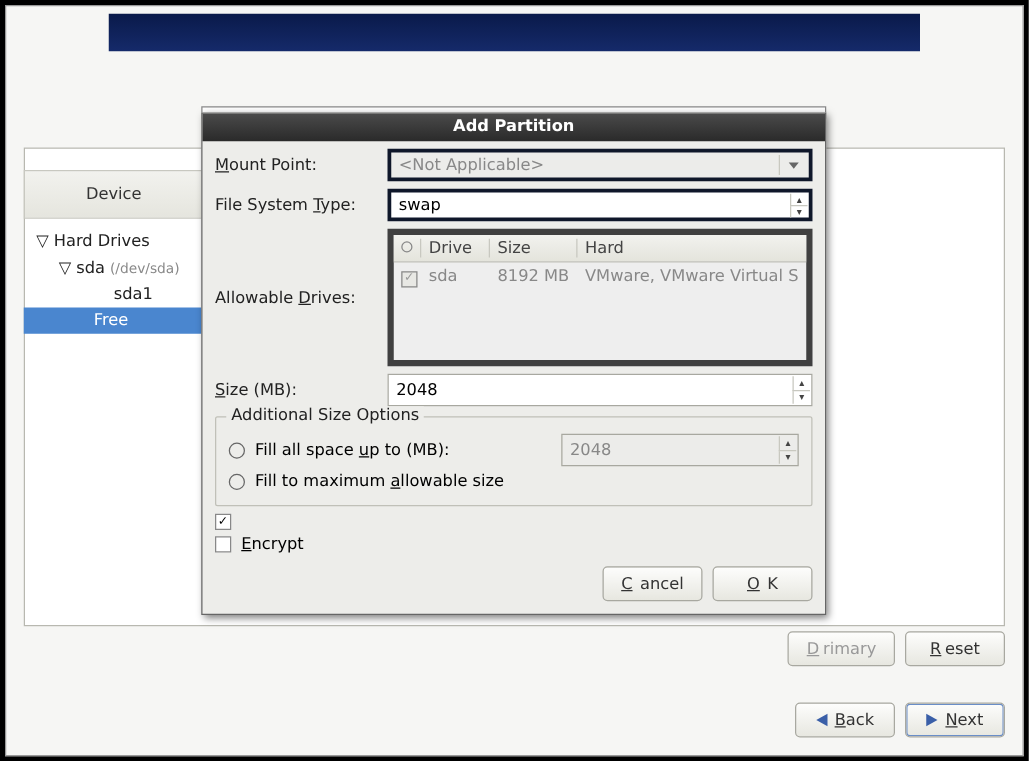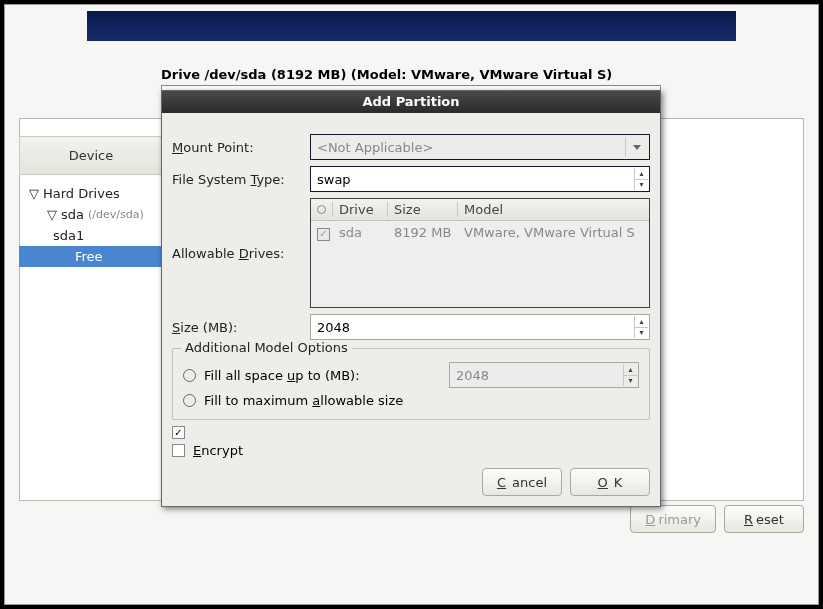--- a/index.html
+++ b/index.html
@@ -19,32 +19,32 @@
     .nav-btns { position: absolute; bottom: 14px; right: 14px; display:flex; gap:8px; }
     .btn { min-width: 80px; height: 28px; border: 1px solid #a8a8a0; border-radius: 4px; background: linear-gradient(#fdfdfc,#e7e7e0); color: #333; padding: 0 14px; display:inline-flex; align-items:center; justify-content:center; gap:6px; cursor:pointer; }
     .btn.disabled { color:#999; }
     .btn.focus { box-shadow: inset 0 0 0 1px #6a8ec8; }
     .arrow-left { width:0;height:0;border-top:5px solid transparent;border-bottom:5px solid transparent;border-right:9px solid #3a5fa8; }
     .arrow-right { width:0;height:0;border-top:5px solid transparent;border-bottom:5px solid transparent;border-left:9px solid #3a5fa8; }
 
     
     .dialog { position: absolute; top: 85px; left: 156px; width: 500px; background: #ededea; border: 1px solid #666; box-shadow: 2px 2px 6px rgba(0,0,0,.5); }
     .dlg-title { background: linear-gradient(#4a4a4a,#2a2a2a); color:#fff; font-weight:bold; text-align:center; height:22px; line-height:22px; }
-    .dlg-body { padding: 21px 10px 10px 10px; }
+    .dlg-body { padding: 6px 10px 10px 10px; }
     .form-row { display:flex; align-items:center; margin-bottom:6px; gap:8px; }
     .form-label { width: 130px; color:#222; }
     .u { text-decoration: underline; }
-    .combo { flex:1; height:26px; border:1px solid #0f172a; background:#fff; display:flex; align-items:center; padding:0 6px; position:relative; }
+    .combo { flex:1; height:26px; border:3px solid #0f172a; background:#fff; display:flex; align-items:center; padding:0 6px; position:relative; }
     .combo.disabled { background:#ececea; color:#888; }
     .combo .chev { position:absolute; right:2px; top:2px; bottom:2px; width:22px; border-left:1px solid #c8c8c0; display:flex; align-items:center; justify-content:center; }
     .chev-down { width:0;height:0;border-left:4px solid transparent;border-right:4px solid transparent;border-top:5px solid #666; }
     .spinbtns { position:absolute; right:1px; top:1px; bottom:1px; width:14px; display:flex; flex-direction:column; }
     .spinbtns span { flex:1; display:flex; align-items:center; justify-content:center; font-size:8px; color:#444; border-left:1px solid #c8c8c0; }
     .spinbtns span:first-child { border-bottom:1px solid #c8c8c0; }
-    .drives-box { flex:1; height:110px; border:1px solid #404040; background:#eee; }
+    .drives-box { flex:1; height:110px; border:5px solid #404040; background:#eee; }
     .drives-hdr { display:flex; background:linear-gradient(#f2f2ee,#e4e4dc); border-bottom:1px solid #c0c0b8; height:22px; align-items:center; color:#444; font-size:12px; }
     .drives-hdr > div { padding:0 6px; border-right:1px solid #c8c8c0; }
     .drives-row { display:flex; padding:4px 6px; color:#888; font-size:13px; align-items:center; }
     .chk { width:13px; height:13px; border:1px solid #888; background:#fff; display:inline-flex; align-items:center; justify-content:center; font-size:10px; line-height:1; }
     .chk.disabled { background:#e8e8e4; color:#999; }
     .input { flex:1; height:26px; border:1px solid #a8a8a0; background:#fff; padding:0 6px; display:flex; align-items:center; position:relative; }
     .group { border:1px solid #c0c0b8; border-radius:2px; padding:8px 10px 6px 10px; margin:8px 0 6px 0; position:relative; }
     .group-title { position:absolute; top:-9px; left:8px; background:#ededea; padding:0 4px; color:#222; }
     .radio-row { display:flex; align-items:center; gap:8px; margin:5px 0; }
     .radio { width:13px; height:13px; border:1px solid #666; border-radius:50%; display:inline-flex; align-items:center; justify-content:center; }
@@ -52,56 +52,65 @@
     .small-input { width:190px; height:26px; border:1px solid #a8a8a0; background:#ececea; color:#888; padding:0 6px; display:flex; align-items:center; position:relative; margin-left:auto; }
     .chk-row { display:flex; align-items:center; gap:8px; margin:4px 0; }
     .dotted { border:1px dotted #888; padding:0 2px; }
     .dlg-btns { display:flex; justify-content:flex-end; gap:8px; margin-top:10px; }
   </style>
 </head>
 <body>
 
 <div class="outer">
   <div class="topbar"></div>
-  <div class="drive-label">Drive /dev/sda (8192 MB) (Model: VMware, VMware Virtual S)</div>
   <div class="drive-bar"></div>
   <div class="panel-frame"></div>
   <div class="device-hdr">
       <span>Device</span>
     </div>
 
   <div class="tree">
     <div class="tree-row">
       <span class="tree-twisty">▽</span>
       <span>Hard Drives</span>
     </div>
     <div class="tree-row" style="padding-left:28px">
       <span class="tree-twisty">▽</span>
       <span>sda</span>
       <span class="tree-small">(/dev/sda)</span>
     </div>
-    <div class="tree-row" style="padding-left:34px">
+    <div class="tree-row" style="padding-left:72px">
       <span>sda1</span>
     </div>
     <div class="tree-row sel" style="padding-left:56px; justify-content:flex-start">
       <span style="margin-left:0">Free</span>
     </div>
   </div>
 
   <div class="footer-btns">
     <button class="btn disabled">
         <span style="text-decoration:underline">D</span>
         <span style="margin-left:-3px">rimary</span>
       </button>
     <button class="btn">
         <span style="text-decoration:underline">R</span>
         <span style="margin-left:-3px">eset</span>
       </button>
   </div>
 
+  <div class="nav-btns">
+    <button class="btn">
+      <span class="arrow-left"></span>
+      <span><span class="u">B</span><span>ack</span></span>
+    </button>
+    <button class="btn focus">
+      <span class="arrow-right"></span>
+      <span><span class="u">N</span><span>ext</span></span>
+    </button>
+  </div>
 
   <div class="dialog">
     <div class="dlg-title">Add Partition</div>
     <div class="dlg-body">
 
       <div class="form-row">
         <div class="form-label"><span class="u">M</span>ount Point:</div>
         <div class="combo disabled">
           <span>&lt;Not Applicable&gt;</span>
           <div class="chev">
@@ -121,21 +130,21 @@
         </div>
       </div>
 
       <div class="form-row" style="align-items:center">
         <div class="form-label">Allowable <span class="u">D</span>rives:</div>
         <div class="drives-box">
           <div class="drives-hdr">
             <div style="width:22px"><span style="width:9px;height:9px;border:1px solid #888;display:inline-block;border-radius:50%"></span></div>
             <div style="width:55px">Drive</div>
             <div style="width:70px">Size</div>
-            <div style="flex:1;border-right:none">Model</div>
+            <div style="flex:1;border-right:none">Hard</div>
           </div>
           <div class="drives-row">
             <div style="width:22px"><span class="chk disabled">✓</span></div>
             <div style="width:55px">sda</div>
             <div style="width:70px">8192 MB</div>
             <div style="flex:1">VMware, VMware Virtual S</div>
           </div>
         </div>
       </div>
 
@@ -144,21 +153,21 @@
         <div class="input">
           <span>2048</span>
           <div class="spinbtns">
               <span>▴</span>
               <span>▾</span>
             </div>
         </div>
       </div>
 
       <div class="group">
-        <div class="group-title">Additional Model Options</div>
+        <div class="group-title">Additional Size Options</div>
         <div class="radio-row">
           <span class="radio"></span>
           <span>Fill all space <span class="u">u</span>p to (MB):</span>
           <div class="small-input">
             <span>2048</span>
             <div class="spinbtns">
                 <span>▴</span>
                 <span>▾</span>
               </div>
           </div>

